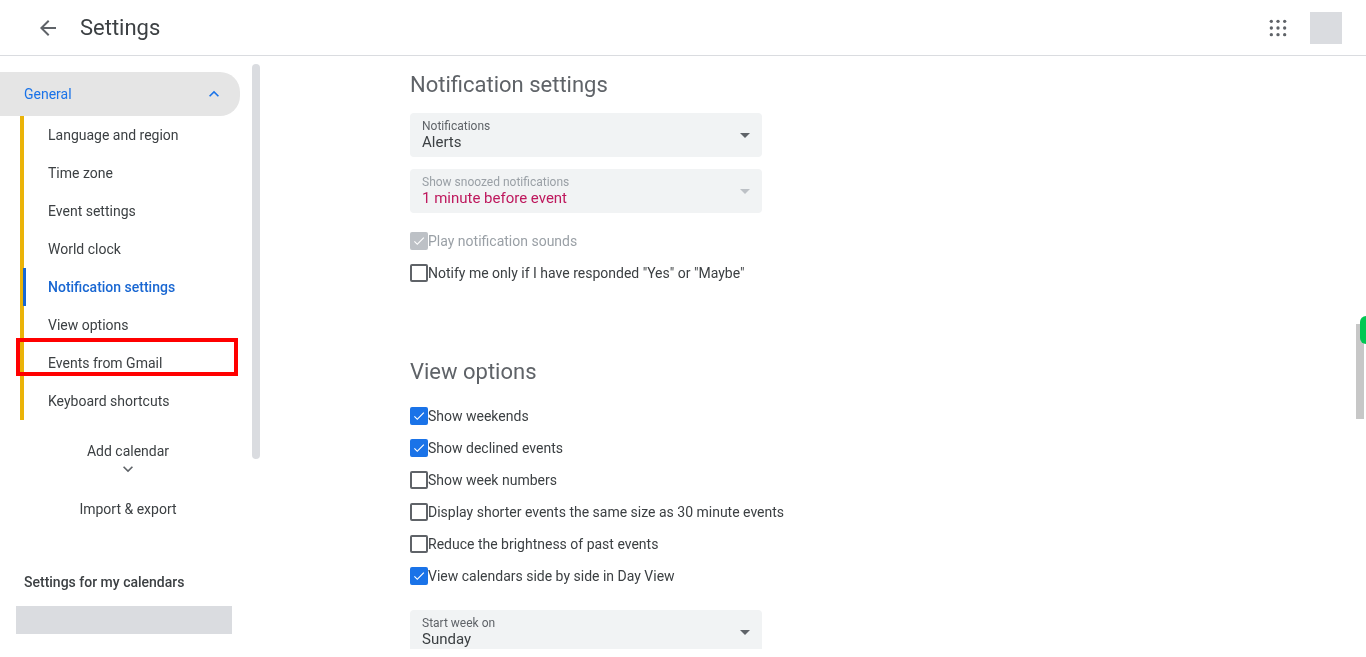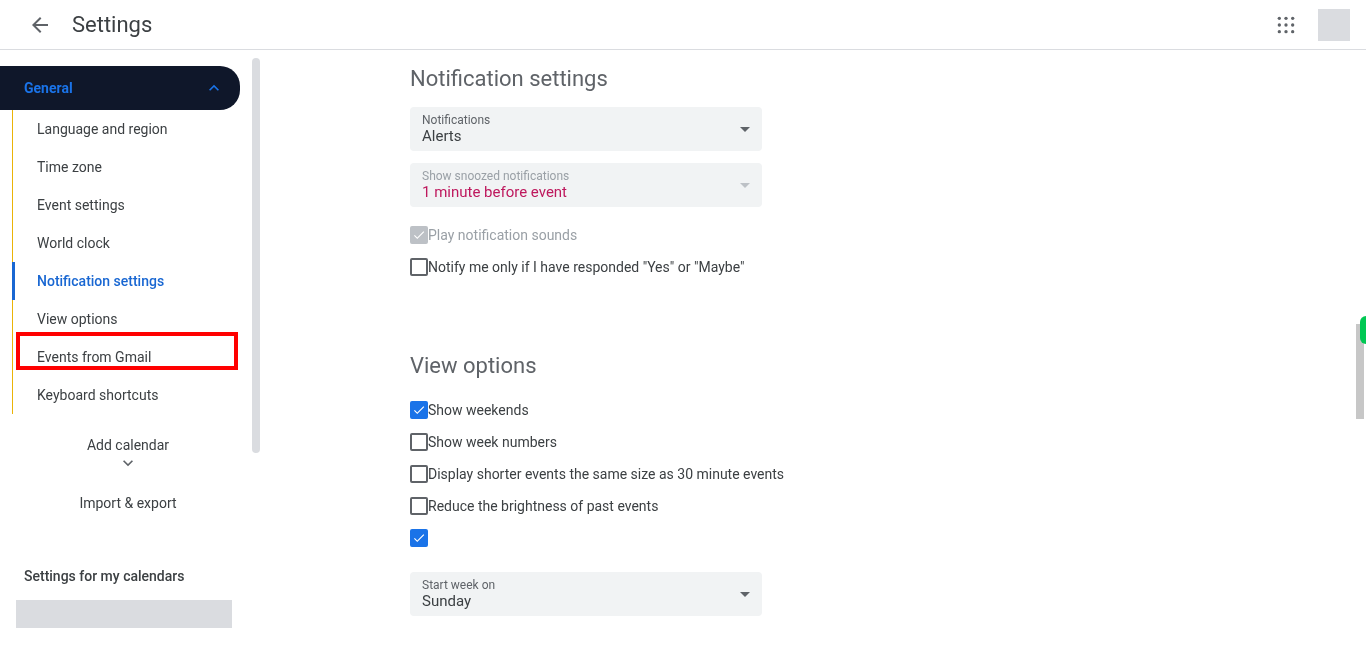--- a/index.html
+++ b/index.html
@@ -1,33 +1,33 @@
 <!DOCTYPE html>
 <html><head>
   <meta charset="utf-8">
   <style>
     * { box-sizing: border-box; margin: 0; padding: 0; }
     body { font-family: 'Google Sans', Roboto, Arial, sans-serif; font-size: 14px; color: #3c4043; width: 1366px; height: 657px; overflow: hidden; background: #fff; }
     
-    .header { height: 50px; display: flex; align-items: center; justify-content: space-between; padding: 0 16px; border-bottom: 1px solid #dadce0; }
+    .header { height: 56px; display: flex; align-items: center; justify-content: space-between; padding: 0 24px; border-bottom: 1px solid #dadce0; }
     .header-left { display: flex; align-items: center; }
     .back-btn { width: 48px; height: 48px; display: flex; align-items: center; justify-content: center; border-radius: 50%; cursor: pointer; }
     .header-title { font-size: 22px; color: #3c4043; margin-left: 8px; }
     .header-right { display: flex; align-items: center; gap: 12px; }
     .apps-btn { width: 40px; height: 40px; display: flex; align-items: center; justify-content: center; cursor: pointer; border-radius: 50%; }
     .avatar { width: 32px; height: 32px; background: #dadce0; }
     
     .content { display: flex; height: calc(100% - 64px); }
     .sidebar-wrapper { width: 260px; position: relative; }
     .sidebar { width: 248px; padding: 16px 0; overflow-y: auto; height: 100%; }
     .sidebar-scrollbar { position: absolute; right: 0; top: 8px; width: 8px; height: 395px; background: #dadce0; border-radius: 4px; }
     
     .nav-group-header { display: flex; align-items: center; justify-content: space-between; padding: 12px 16px 12px 24px; cursor: pointer; border-radius: 0 20px 20px 0; margin-right: 8px; }
-    .nav-group-header.active { background: #0f172a; color: #1a73e8; font-weight: 700; }
-    .nav-sub { margin-left: 12px; border-left: 1px solid #eab308; }
+    .nav-group-header.active { background: #e5e5e5; color: #1a73e8; font-weight: 400; }
+    .nav-sub { margin-left: 20px; border-left: 4px solid #eab308; }
     .nav-item { padding: 11px 16px 11px 24px; cursor: pointer; color: #3c4043; }
     .nav-item.selected { color: #1967d2; font-weight: 500; border-left: 3px solid #1967d2; margin-left: -1px; padding-left: 22px; }
     .red-box { position: absolute; border: 4px solid #ff0000; left: 16px; top: 282px; width: 222px; height: 38px; pointer-events: none; z-index: 10; }
     
     .nav-plain { padding: 11px 16px 11px 24px; cursor: pointer; display: flex; align-items: center; justify-content: space-between; margin-top: 12px; flex-direction: column; }
     .nav-section-label { padding: 16px 16px 8px 24px; color: #3c4043; font-weight: 500; }
     .calendar-placeholder { margin: 8px 16px; height: 28px; background: #dadce0; }
     
     .main { flex: 1; padding: 0 40px 0 150px; overflow-y: auto; position: relative; }
     .main-scrollbar { position: absolute; right: 2px; top: 260px; width: 10px; height: 95px; background: #c1c1c1; border-radius: 0; }
@@ -162,20 +162,28 @@
 
       <div class="checkbox-row">
         <div class="checkbox checked">
           <svg width="14" height="14" viewBox="0 0 24 24" fill="#fff">
               <path d="M9 16.17L4.83 12l-1.42 1.41L9 19 21 7l-1.41-1.41z"></path>
             </svg>
         </div>
         <span class="checkbox-label">Show weekends</span>
       </div>
 
+      <div class="checkbox-row">
+        <div class="checkbox checked">
+          <svg width="14" height="14" viewBox="0 0 24 24" fill="#fff">
+              <path d="M9 16.17L4.83 12l-1.42 1.41L9 19 21 7l-1.41-1.41z"></path>
+            </svg>
+        </div>
+        <span class="checkbox-label">Show declined events</span>
+      </div>
 
       <div class="checkbox-row">
         <div class="checkbox"></div>
         <span class="checkbox-label">Show week numbers</span>
       </div>
 
       <div class="checkbox-row">
         <div class="checkbox"></div>
         <span class="checkbox-label">Display shorter events the same size as 30 minute events</span>
       </div>
@@ -184,20 +192,21 @@
         <div class="checkbox"></div>
         <span class="checkbox-label">Reduce the brightness of past events</span>
       </div>
 
       <div class="checkbox-row">
         <div class="checkbox checked">
           <svg width="14" height="14" viewBox="0 0 24 24" fill="#fff">
               <path d="M9 16.17L4.83 12l-1.42 1.41L9 19 21 7l-1.41-1.41z"></path>
             </svg>
         </div>
+        <span class="checkbox-label">View calendars side by side in Day View</span>
       </div>
 
       <div class="select-wrap" style="margin-top:18px">
         <div class="select-inner">
           <span class="select-label">Start week on</span>
           <span class="select-value">Sunday</span>
         </div>
         <svg width="10" height="5" viewBox="0 0 10 5" fill="#5f6368">
             <path d="M0 0l5 5 5-5z"></path>
           </svg>

